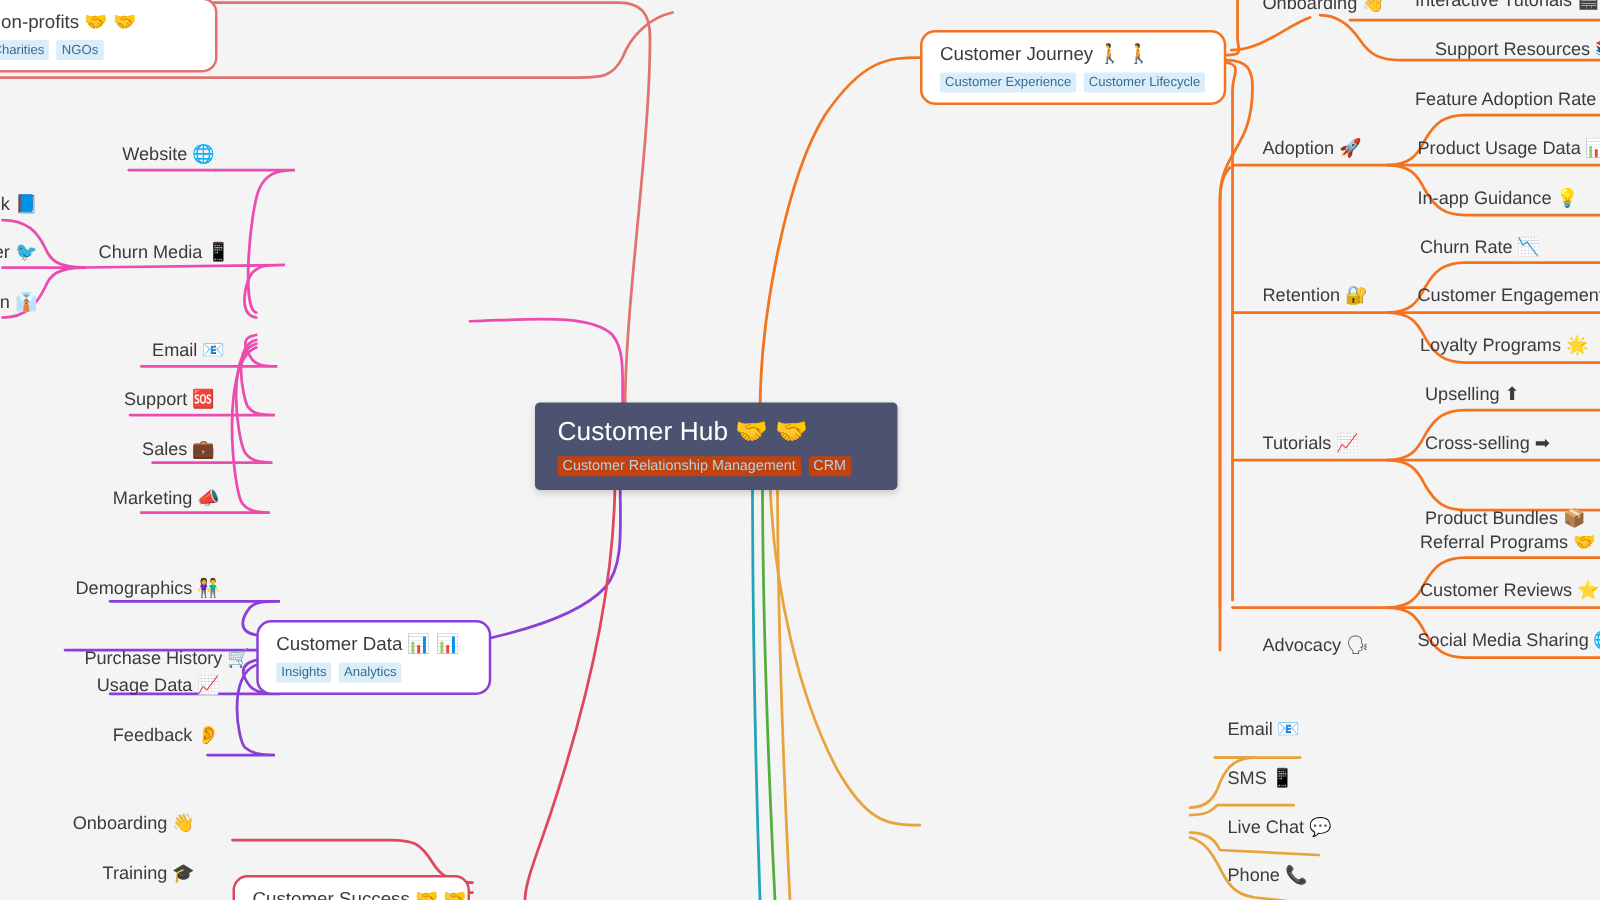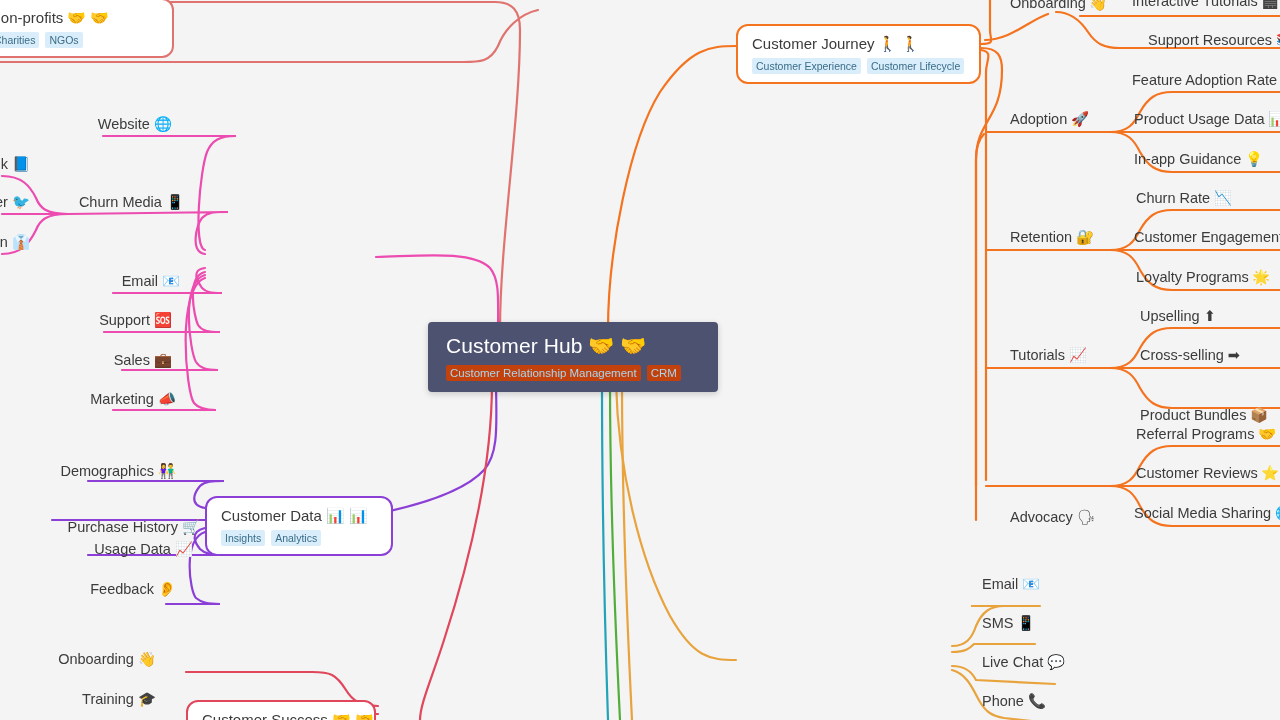--- a/index.html
+++ b/index.html
@@ -191,21 +191,21 @@
   <div class="node" style="left:205px;top:496px;width:188px;border-color:#8b3fd6;">
     <div class="title">Customer Data 📊 📊</div>
     <div class="tags">
       <span class="tag">Insights</span>
       <span class="tag">Analytics</span>
     </div>
   </div>
 
   <div class="leaf left" style="left:0px;top:462px;width:176px;">Demographics 👫</div>
   <div class="leaf left" style="left:0px;top:501px;width:200px;margin-top:17px;">Purchase History 🛒</div>
-  <div class="leaf left" style="left:0px;top:540px;width:176px;padding-left:17px;">Usage Data 📈</div>
+  <div class="leaf left" style="left:0px;top:540px;width:176px;">Usage Data 📈</div>
   <div class="leaf left" style="left:0px;top:580px;width:176px;">Feedback 👂</div>
 
   <div class="node" style="left:186px;top:700px;width:190px;border-color:#e0465c;">
     <div class="title">Customer Success 🤝 🤝</div>
   </div>
   <div class="leaf left" style="left:0px;top:650px;width:156px;">Onboarding 👋</div>
   <div class="leaf left" style="left:0px;top:690px;width:156px;">Training 🎓</div>
 
   <div class="node" style="left:736px;top:24px;width:245px;border-color:#f4731f;">
     <div class="title">Customer Journey 🚶 🚶</div>

